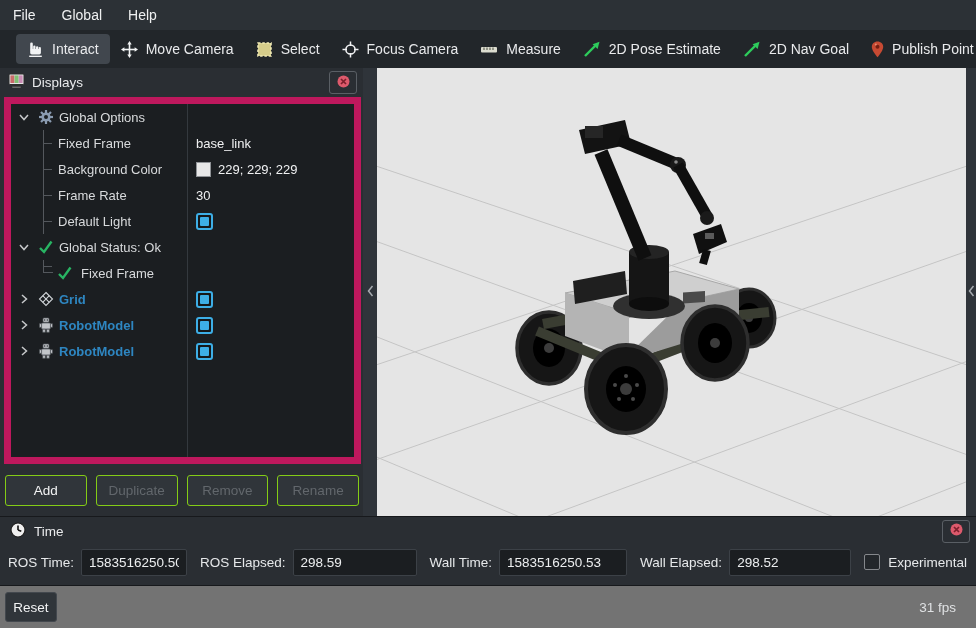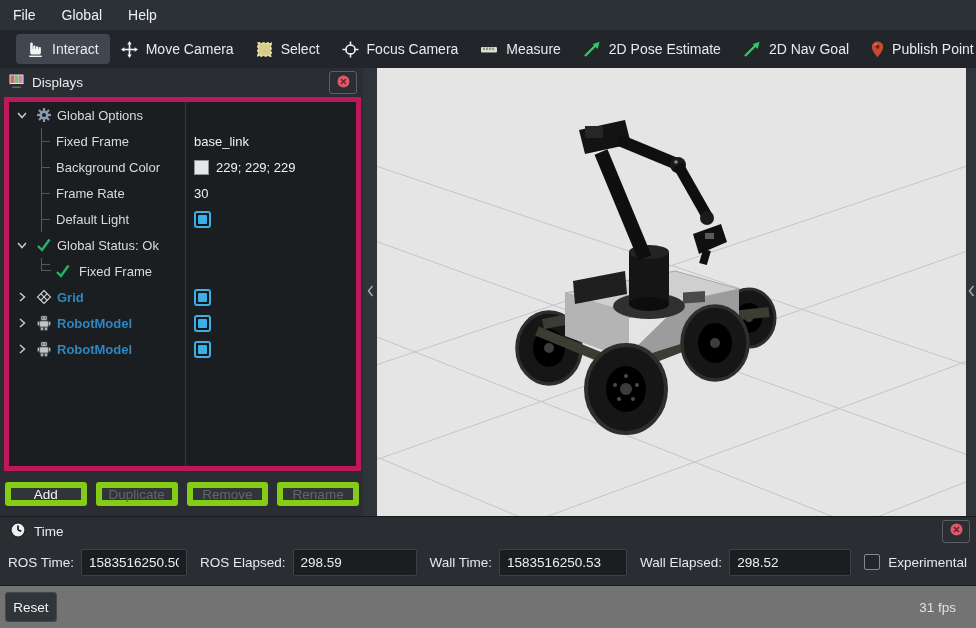--- a/index.html
+++ b/index.html
@@ -26,21 +26,21 @@
 
   
   .main { flex:1 1 auto; display:flex; min-height:0; }
 
   
   .displays-panel { width:363px; flex:0 0 auto; background:#2a2e33; display:flex; flex-direction:column; }
   .panel-header { height:29px; display:flex; align-items:center; gap:7px; padding:0 6px 0 8px; flex:0 0 auto; }
   .panel-title { font-size:13.5px; color:#e9eaec; flex:1 1 auto; }
   .panel-close { width:28px; height:23px; border:1px solid #5a5f65; border-radius:3px; background:transparent; display:flex; align-items:center; justify-content:center; }
 
-  .tree { margin:0 2px 0 4px; flex:1 1 auto; background:#1b1e21; border:5px solid #be185d; position:relative; overflow:hidden; }
+  .tree { margin:0 2px 0 4px; flex:1 1 auto; background:#1b1e21; border:7px solid #be185d; position:relative; overflow:hidden; }
   .col-sep { position:absolute; left:176px; top:0; bottom:0; width:1px; background:#34393e; }
   .trow { height:26px; display:flex; align-items:center; position:relative; }
   .tcell-l { position:relative; width:176px; height:100%; flex:0 0 auto; }
   .tcell-v { flex:1 1 auto; height:100%; display:flex; align-items:center; padding-left:9px; gap:7px; color:#f0f1f2; }
   .expander { position:absolute; left:7px; top:7px; }
   .guide { position:absolute; left:32px; top:0; bottom:0; width:13px; border-left:1px solid #54585d; }
   .guide::after { content:''; position:absolute; left:0; top:50%; width:8px; border-top:1px solid #54585d; }
   .guide.corner { bottom:auto; height:13px; border-bottom:1px solid #54585d; border-left:1px solid #54585d; width:10px; }
   .ticon { position:absolute; top:5px; display:flex; }
   .ticon.lvl0 { left:27px; }
@@ -49,21 +49,21 @@
   .tlabel.lvl0 { left:48px; }
   .tlabel.lvl1 { left:47px; }
   .tlabel.lvl2 { left:70px; }
   .tlabel.link { color:#2e86c1; font-weight:bold; }
   .swatch { width:15px; height:15px; background:#e7e7e7; border:1px solid #8f9296; display:inline-block; }
   .cb { width:17px; height:17px; border:2px solid #3daee6; border-radius:3px; background:#15181a; position:relative; display:inline-block; }
   .cb.checked::after { content:''; position:absolute; inset:2px; background:#3daee6; border-radius:1px; }
   .cb.plain { border:1px solid #85888c; background:#23272b; width:16px; height:16px; border-radius:2px; }
 
   .display-buttons { flex:0 0 auto; display:flex; gap:9px; padding:11px 4px 10px 5px; }
-  .dbtn { flex:1 1 0; height:24px; background:#30353a; border:6px solid #84cc16; border-radius:3px; font-size:13.5px; color:#f2f3f4; display:flex; align-items:center; justify-content:center; font-family:inherit; }
+  .dbtn { flex:1 1 0; height:31px; background:#30353a; border:1px solid #84cc16; border-radius:3px; font-size:13.5px; color:#f2f3f4; display:flex; align-items:center; justify-content:center; font-family:inherit; }
   .dbtn.disabled { color:#62676c; }
 
   
   .vstrip { flex:0 0 auto; background:#2f343a; display:flex; align-items:center; justify-content:center; }
   .vstrip.left { width:14px; }
   .vstrip.right { width:10px; }
 
   
   .viewport { flex:1 1 auto; background:#e5e5e5; position:relative; min-width:0; }
   .viewport svg { display:block; width:100%; height:100%; }

